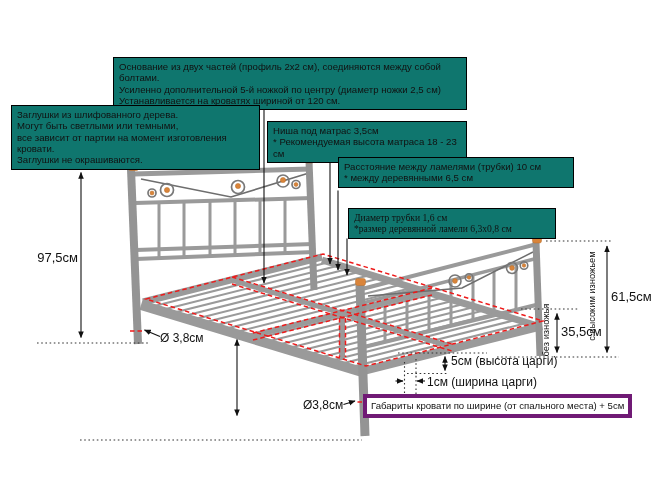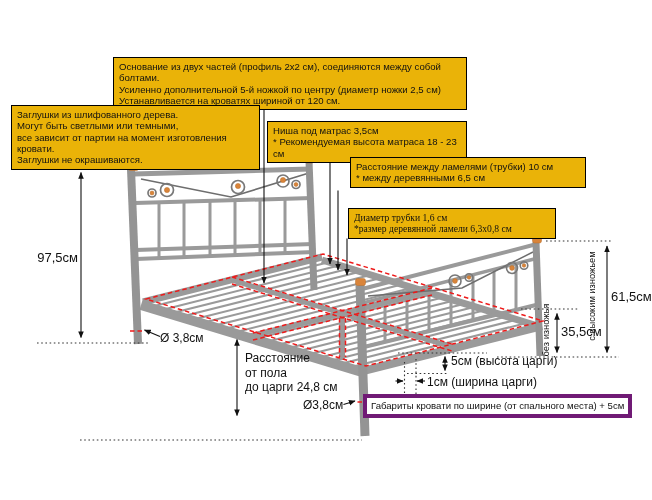--- a/index.html
+++ b/index.html
@@ -1,19 +1,19 @@
 <!DOCTYPE html>
 <html><head>
 <meta charset="utf-8">
 <style>
   html,body{margin:0;padding:0;background:#fff;}
   #stage{position:relative;width:652px;height:500px;background:#fff;overflow:hidden;
          font-family:"Liberation Sans",sans-serif;color:#111;}
   #stage svg{position:absolute;left:0;top:0;z-index:1;}
-  .note{position:absolute;z-index:2;background:#eab308;border:1px solid #000;
+  .note{position:absolute;z-index:2;background:#0f766e;border:1px solid #000;
         font-size:9.6px;line-height:1.18;padding:3px 5px;white-space:pre-line;}
   .lbl{position:absolute;z-index:2;font-size:12px;line-height:1.22;white-space:pre-line;}
   .big{font-size:13px;}
   .rot{position:absolute;z-index:2;font-size:9.3px;text-align:center;
        transform:rotate(-90deg);transform-origin:center;}
   .mbox{position:absolute;z-index:2;background:#fff;border:4px solid #701a75;
         font-size:9.6px;line-height:1.2;padding:2px 4px;white-space:nowrap;}
 </style>
 </head>
 <body>
@@ -158,30 +158,27 @@
 
   <div class="note" style="left:113px;top:57px;width:342px;">Основание из двух частей (профиль 2х2 см), соединяются между собой болтами.
 Усиленно дополнительной 5-й ножкой по центру (диаметр ножки 2,5 см)
 Устанавливается на кроватях шириной от 120 см.</div>
   <div class="note" style="left:11px;top:105px;width:237px;">Заглушки из шлифованного дерева.
 Могут быть светлыми или темными,
 все зависит от партии на момент изготовления кровати.
 Заглушки не окрашиваются.</div>
   <div class="note" style="left:267px;top:121px;width:188px;">Ниша под матрас 3,5см
 * Рекомендуемая высота матраса 18 - 23 см</div>
-  <div class="note" style="left:338px;top:157px;width:224px;margin-left:12px;">Расстояние между ламелями (трубки) 10 см
+  <div class="note" style="left:338px;top:157px;width:224px;">Расстояние между ламелями (трубки) 10 см
 * между деревянными 6,5 см</div>
   <div class="note" style="left:348px;top:208px;width:196px;font-family:Liberation Serif, serif;">Диаметр трубки 1,6 см
 *размер деревянной ламели 6,3х0,8 см</div>
 
   <div class="lbl big" style="left:28px;top:250px;width:50px;text-align:right;">97,5см</div>
   <div class="lbl" style="left:160px;top:331px;">Ø 3,8см</div>
-  <div class="lbl" style="left:245px;top:351px;">Расстояние
-от пола
-до царги 24,8 см</div>
   <div class="lbl" style="left:303px;top:398px;">Ø3,8см</div>
   <div class="lbl" style="left:451px;top:354px;">5см (высота царги)</div>
   <div class="lbl" style="left:427px;top:375px;">1см (ширина царги)</div>
   <div class="lbl big" style="left:561px;top:324px;">35,5см</div>
   <div class="lbl big" style="left:611px;top:289px;text-align:center;">61,5см</div>
   <div class="rot" style="left:496px;top:325px;width:100px;">без изножья</div>
   <div class="rot" style="left:542px;top:291px;width:100px;">с высоким изножьем</div>
 
   <div class="mbox" style="left:363px;top:394px;">Габариты кровати по ширине (от спального места) + 5см</div>
 

